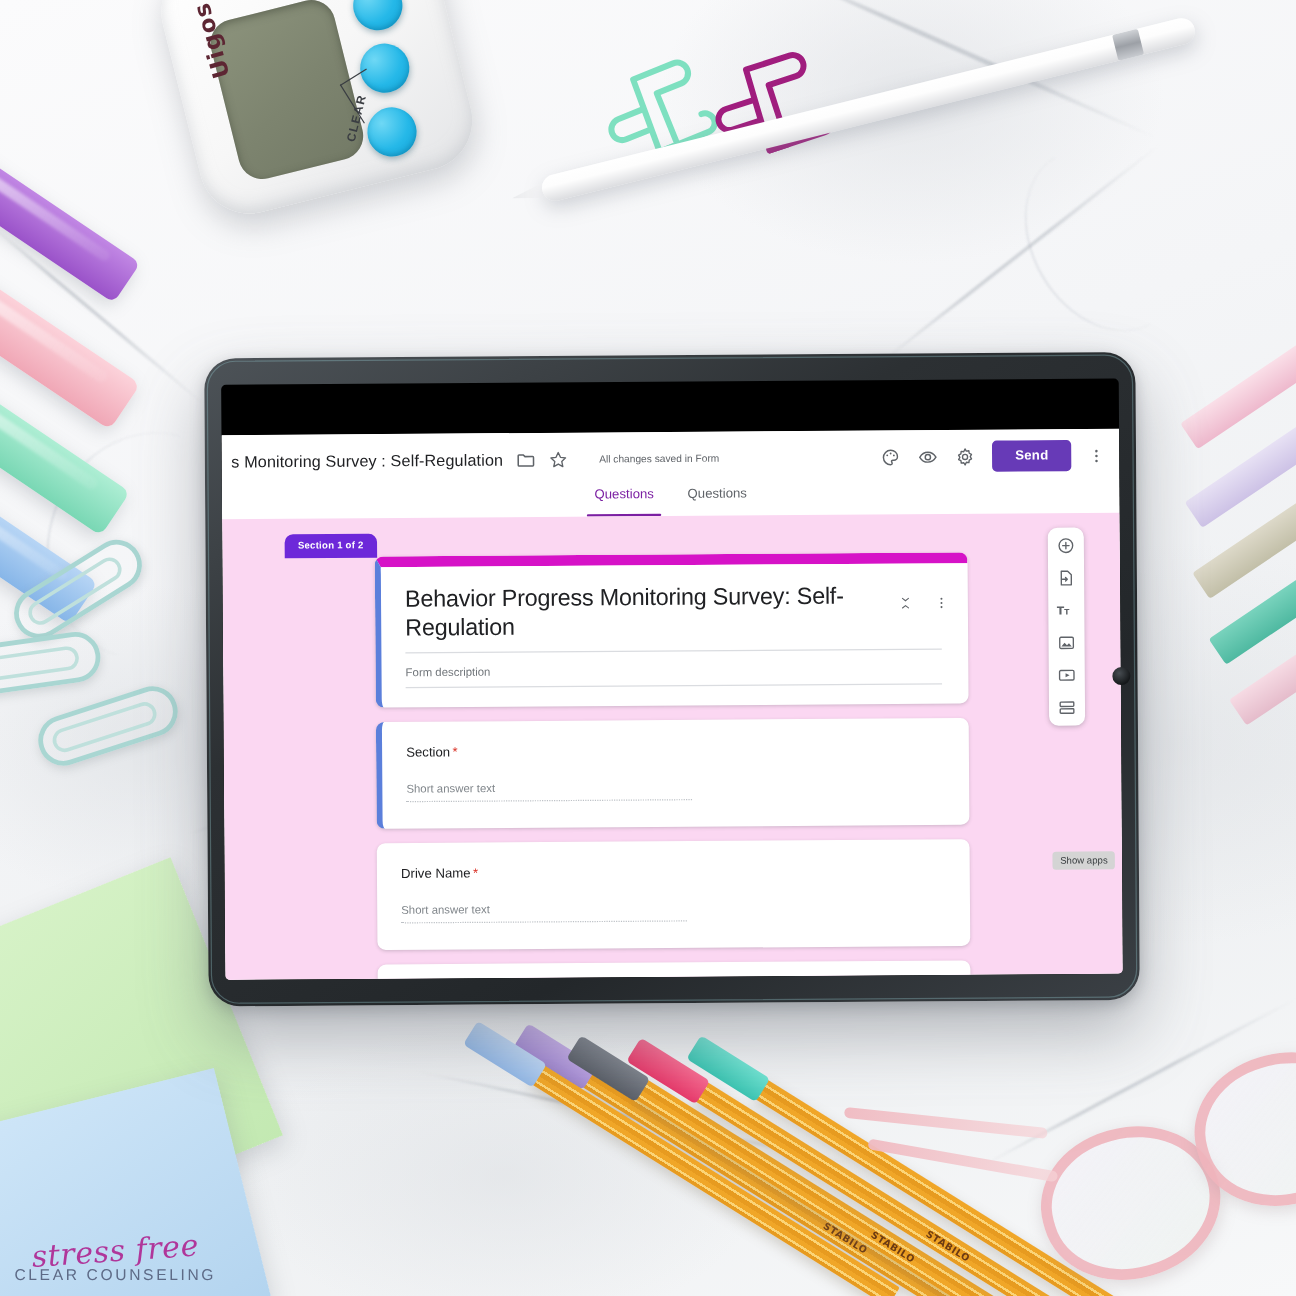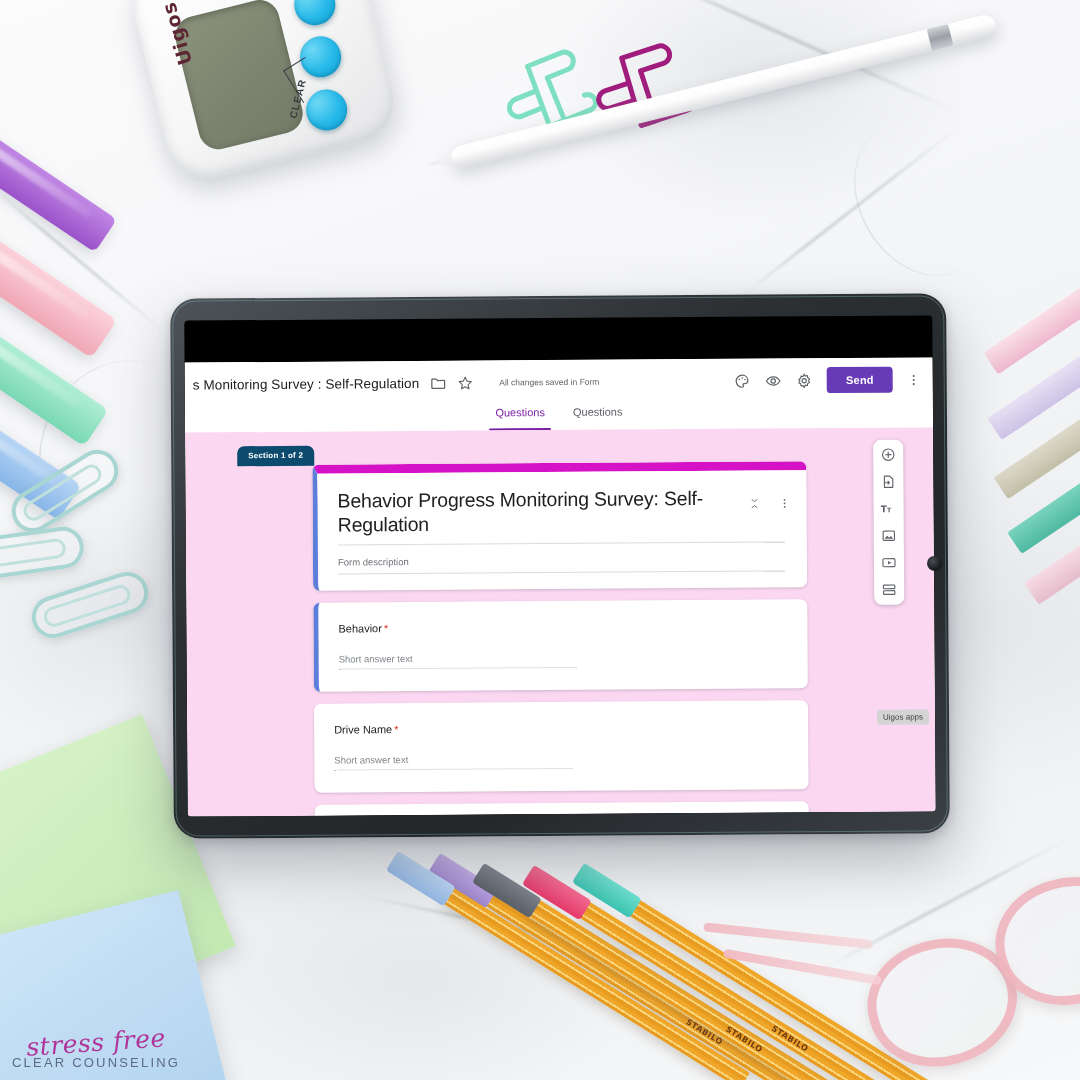--- a/index.html
+++ b/index.html
@@ -262,21 +262,21 @@
     height: calc(100% - 70px);
     background: #fbd7f2;
     padding: 12px 0 0 0;
     overflow: hidden;
   }
 
   #section-tab {
     position: relative;
     margin-left: 52px;
     display: inline-block;
-    background: #0c4a6e;
+    background: #6d28d9;
     color: #fff;
     font-size: 8px; font-weight: 700;
     padding: 5px 11px 6px;
     border-radius: 7px 7px 0 0;
     letter-spacing: .2px;
   }
 
   .card {
     position: relative;
     margin: 0 auto 12px;
@@ -542,21 +542,21 @@
                 <circle cx="12" cy="5" r="1.7"></circle>
                   <circle cx="12" cy="12" r="1.7"></circle>
                   <circle cx="12" cy="19" r="1.7"></circle>
               </svg>
             </div>
           </div>
 
           
           <div class="card qcard selected">
             <div>
-              <span class="q-label">Behavior</span><span class="q-req">*</span>
+              <span class="q-label">Section</span><span class="q-req">*</span>
             </div>
             <div class="q-answer">Short answer text</div>
           </div>
 
           
           <div class="card qcard">
             <div>
               <span class="q-label">Drive Name</span><span class="q-req">*</span>
             </div>
             <div class="q-answer">Short answer text</div>
@@ -586,21 +586,21 @@
             <svg class="st-icon" viewBox="0 0 24 24" fill="none" stroke="#5f6368" stroke-width="1.7">
               <rect x="3" y="6" width="18" height="12" rx="1.6"></rect>
               <path d="M10.5 9.5l5 2.5-5 2.5z" fill="#5f6368" stroke="none"></path>
             </svg>
             <svg class="st-icon" viewBox="0 0 24 24" fill="none" stroke="#5f6368" stroke-width="1.7">
               <rect x="3.5" y="5" width="17" height="5.5" rx="1"></rect>
               <rect x="3.5" y="13.5" width="17" height="5.5" rx="1"></rect>
             </svg>
           </div>
 
-          <div id="show-apps-tip">Uigos apps</div>
+          <div id="show-apps-tip">Show apps</div>
 
         </div>
       </div>
     </div>
   </div>
 
   <div id="watermark">
     <span id="wm-script">stress free</span>
     <span id="wm-sub">CLEAR COUNSELING</span>
   </div>

